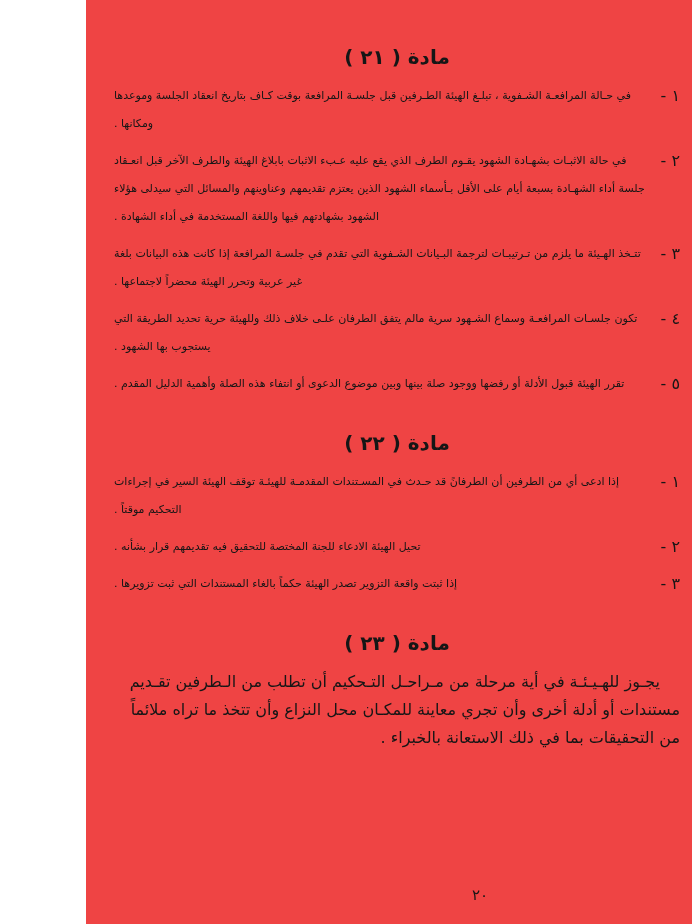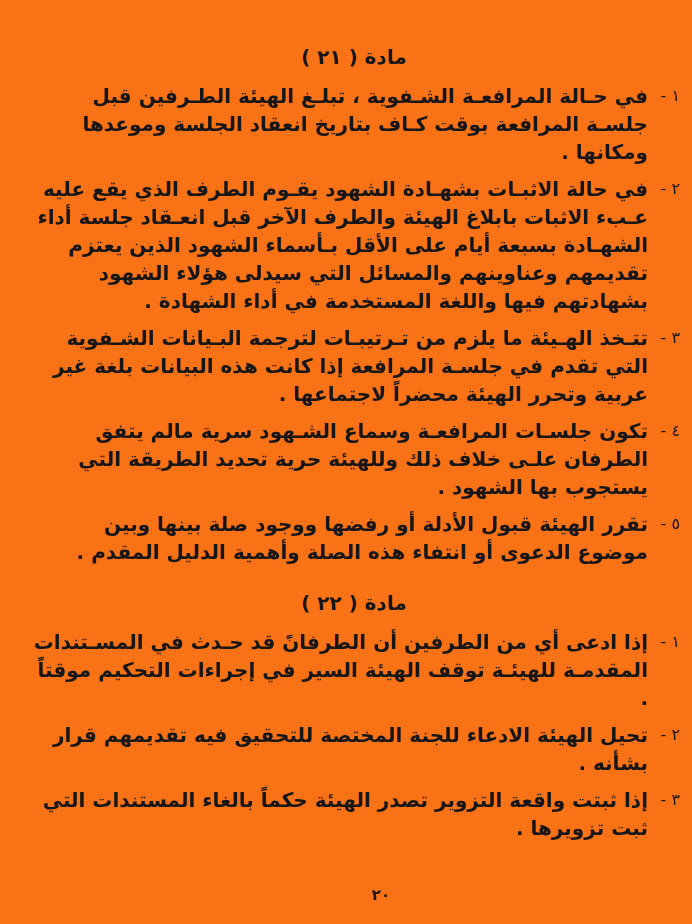--- a/index.html
+++ b/index.html
@@ -2,75 +2,74 @@
 <html lang="ar" dir="rtl"><head>
 <meta charset="utf-8">
 <style>
   html, body {
     margin: 0;
     padding: 0;
     background: #ffffff;
   }
   .page {
     position: relative;
-    width: 692px;
+    width: 606px;
     height: 924px;
     box-sizing: border-box;
-    background: #f97316;
+    background: #ef4444;
     direction: rtl;
     font-family: "DejaVu Sans", sans-serif;
     color: #161616;
     padding: 44px 12px 0 28px;
     overflow: hidden;
   }
   .article-title {
     margin: 0 0 12px 0;
     text-align: center;
     font-size: 20px;
     font-weight: 700;
     line-height: 26px;
     letter-spacing: 0.5px;
   }
   .article + .article {
-    margin-top: 24px;
+    margin-top: 32px;
   }
   .item {
     display: flex;
     direction: rtl;
     margin: 0 0 9px 0;
   }
   .item-marker {
     flex: 0 0 32px;
     font-size: 16px;
     line-height: 28px;
     white-space: nowrap;
   }
   .item-text {
     flex: 1;
     margin: 0;
-    font-size: 20px;
+    font-size: 11px;
     line-height: 28px;
-    text-align: right;
-    font-weight: bold;
+    text-align: left;
   }
   .article-paragraph {
     margin: 0;
     font-size: 16px;
     line-height: 28px;
     text-align: right;
     text-indent: 20px; 
   }
   .page-number {
     position: absolute;
     top: 886px;
-    left: 359px;
+    left: 386px;
     width: 44px;
-    text-align: center;
+    text-align: left;
     font-size: 15px;
-    font-weight: 700;
+    font-weight: 400;
   }
 </style>
 </head>
 <body>
 
 <div class="page">
 
   <section class="article">
     <h2 class="article-title">مادة ( ٢١ )</h2>
 
@@ -106,16 +105,20 @@
     <div class="item">
       <span class="item-marker">٢ -</span>
       <p class="item-text">تحيل الهيئة الادعاء للجنة المختصة للتحقيق فيه تقديمهم قرار بشأنه .</p>
     </div>
     <div class="item">
       <span class="item-marker">٣ -</span>
       <p class="item-text">إذا ثبتت واقعة التزوير تصدر الهيئة حكماً بالغاء المستندات التي ثبت تزويرها .</p>
     </div>
   </section>
 
+  <section class="article">
+    <h2 class="article-title">مادة ( ٢٣ )</h2>
+    <p class="article-paragraph">يجـوز للهـيـئـة في أية مرحلة من مـراحـل التـحكيم أن تطلب من الـطرفين تقـديم مستندات أو أدلة أخرى وأن تجري معاينة للمكـان محل النزاع وأن تتخذ ما تراه ملائماً من التحقيقات بما في ذلك الاستعانة بالخبراء .</p>
+  </section>
 
   <div class="page-number">٢٠</div>
 
 </div>
 
 </body></html>

